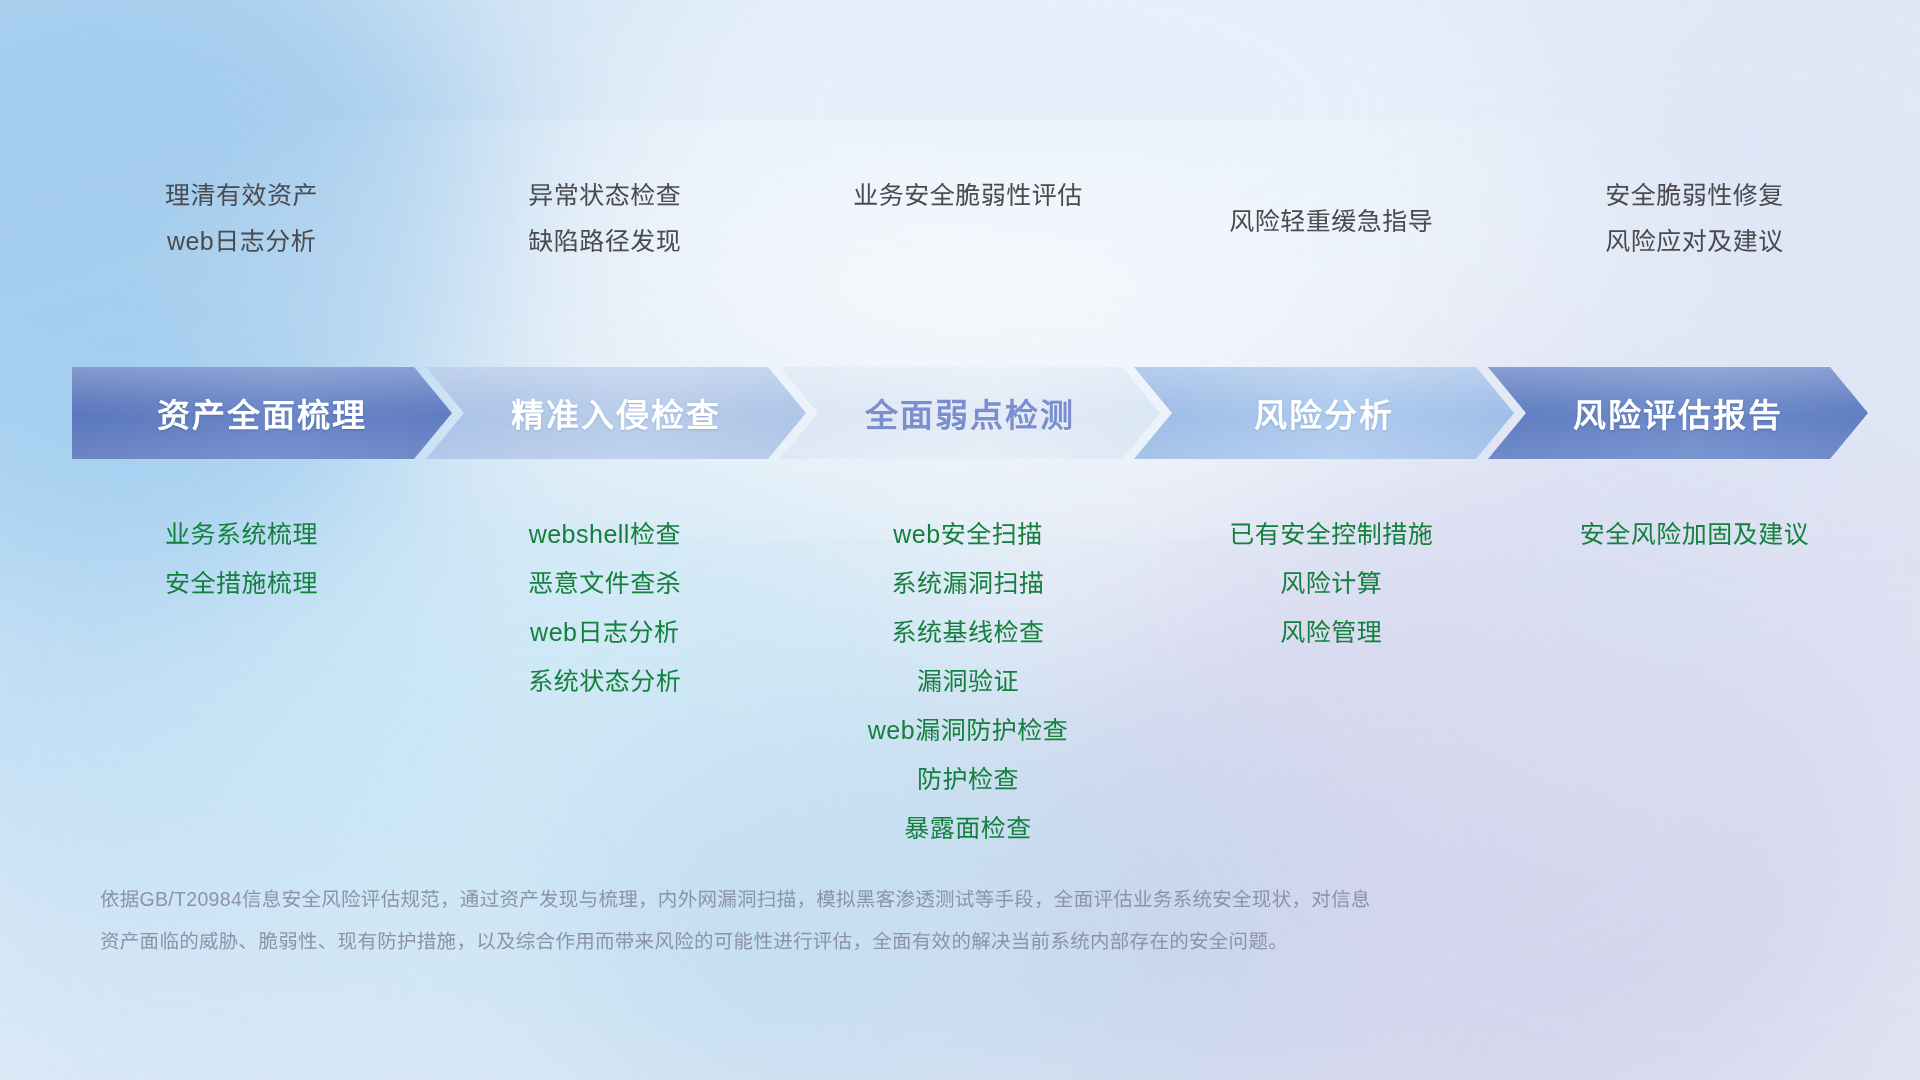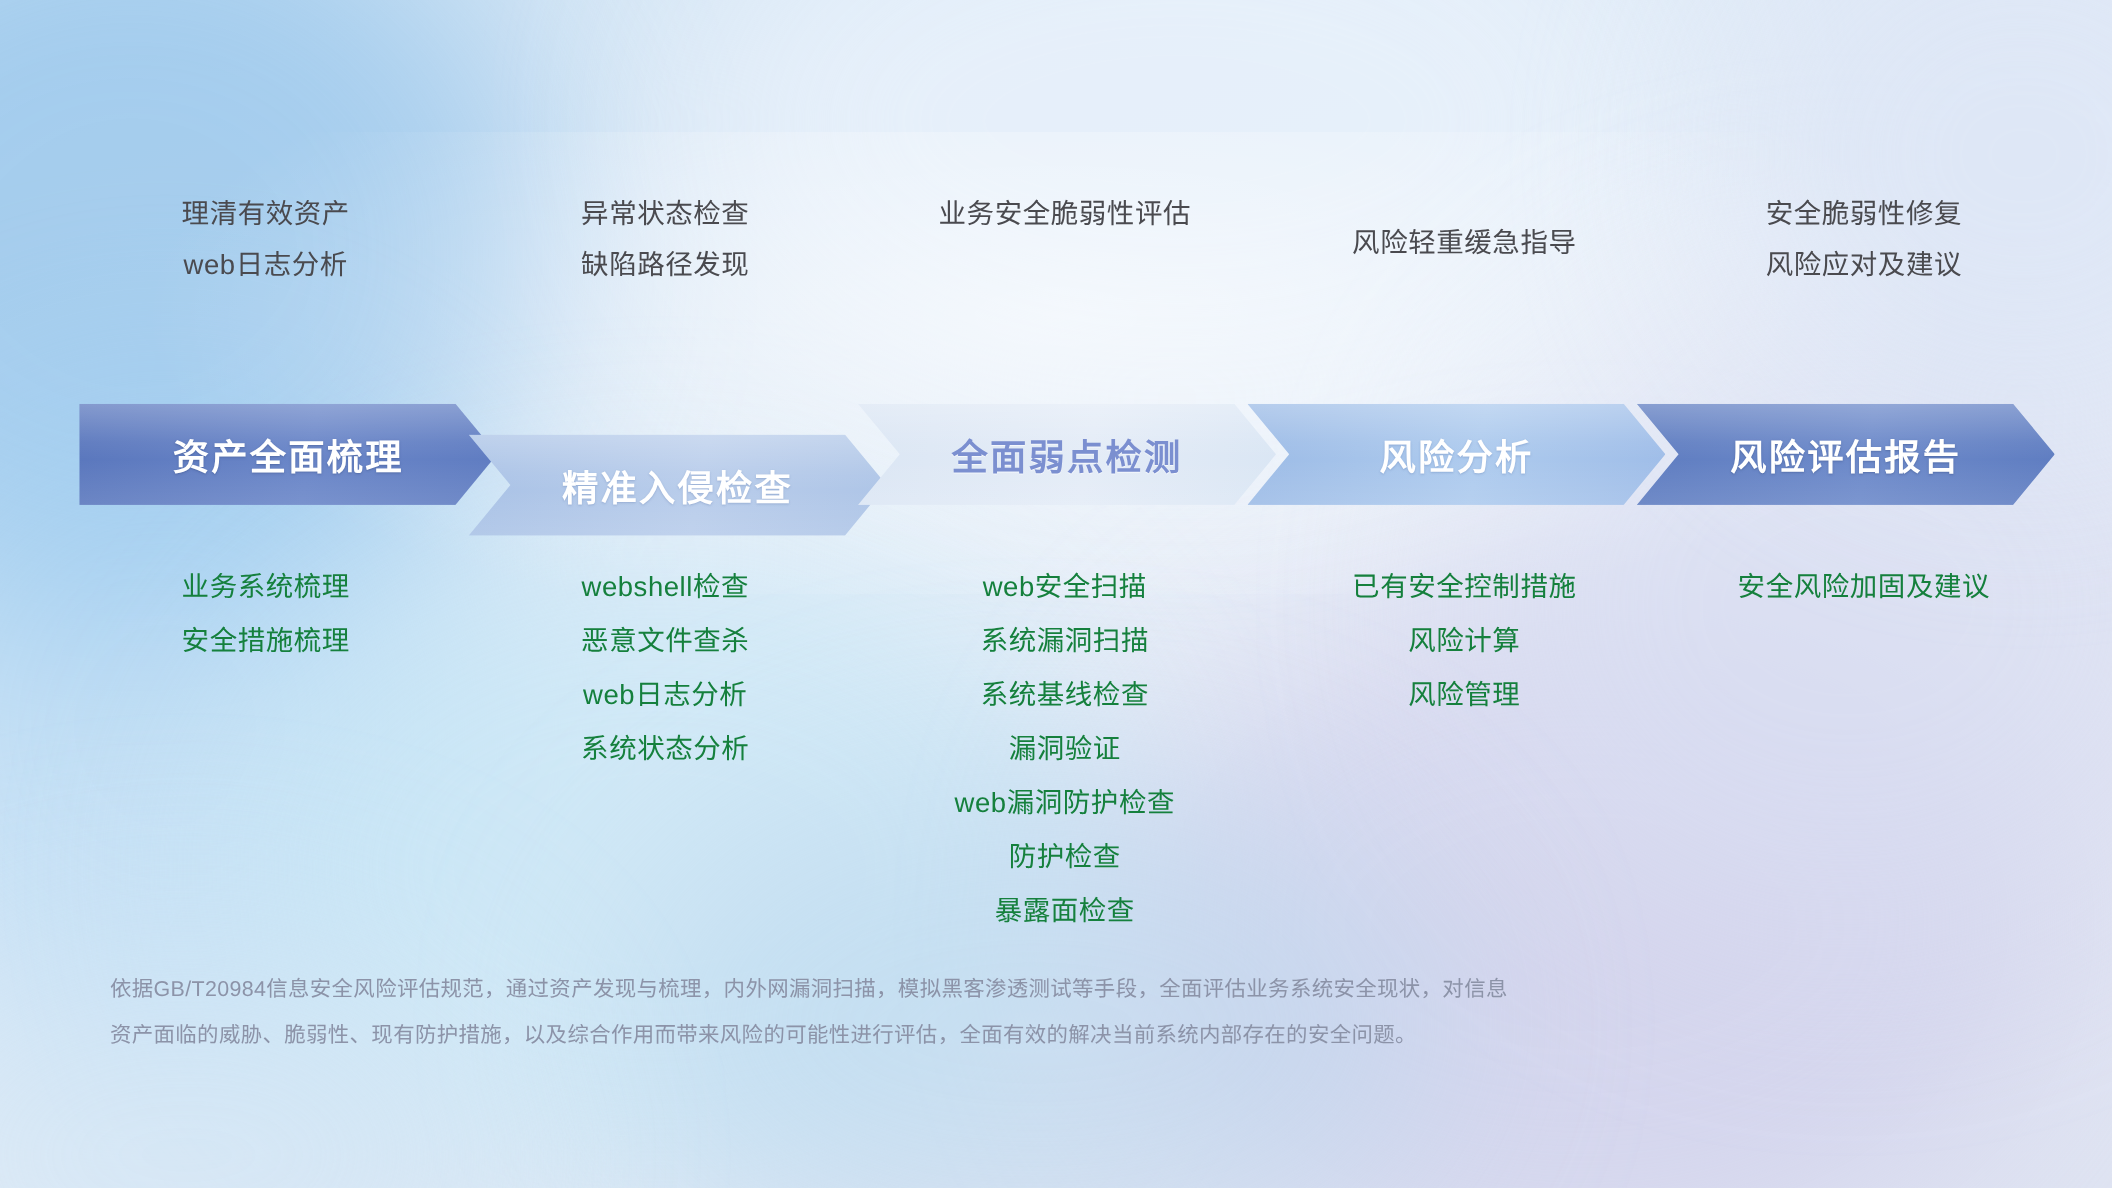--- a/index.html
+++ b/index.html
@@ -61,21 +61,21 @@
     -webkit-clip-path:polygon(0 0,calc(100% - 38px) 0,100% 50%,calc(100% - 38px) 100%,0 100%);
     clip-path:polygon(0 0,calc(100% - 38px) 0,100% 50%,calc(100% - 38px) 100%,0 100%);
   }
   .chev:last-child{margin-right:0;}
   .chev .label{
     font-size:33px;font-weight:bold;letter-spacing:2px;white-space:nowrap;
     position:relative;z-index:2;
   }
   .chev.s1{background:linear-gradient(100deg,#5a77bd 0%,#6a86c8 55%,#5f7cc1 100%);}
   .chev.s1 .label{color:#ffffff;text-shadow:0 1px 2px rgba(40,60,110,.35);}
-  .chev.s2{background:linear-gradient(100deg,#a9c2e6 0%,#b9cdeb 55%,#aec5e7 100%);margin-top:28px;}
+  .chev.s2{background:linear-gradient(100deg,#a9c2e6 0%,#b9cdeb 55%,#aec5e7 100%);}
   .chev.s2 .label{color:#ffffff;text-shadow:0 1px 2px rgba(80,105,160,.30);}
   .chev.s3{background:linear-gradient(100deg,#dbe6f4 0%,#e4ecf7 55%,#dae6f4 100%);}
   .chev.s3 .label{color:#7b8fd0;text-shadow:0 1px 1px rgba(255,255,255,.7);}
   .chev.s4{background:linear-gradient(100deg,#9cbbe6 0%,#aecbee 55%,#9fbde8 100%);}
   .chev.s4 .label{color:#ffffff;text-shadow:0 1px 2px rgba(70,100,160,.30);}
   .chev.s5{background:linear-gradient(100deg,#5e7cc0 0%,#6d8aca 55%,#5f7dc1 100%);}
   .chev.s5 .label{color:#ffffff;text-shadow:0 1px 2px rgba(40,60,110,.35);}
   .chev .gloss{
     position:absolute;inset:0;z-index:1;pointer-events:none;
     background:linear-gradient(180deg,rgba(255,255,255,.26) 0%,rgba(255,255,255,.05) 38%,rgba(255,255,255,0) 55%,rgba(255,255,255,.10) 100%);

